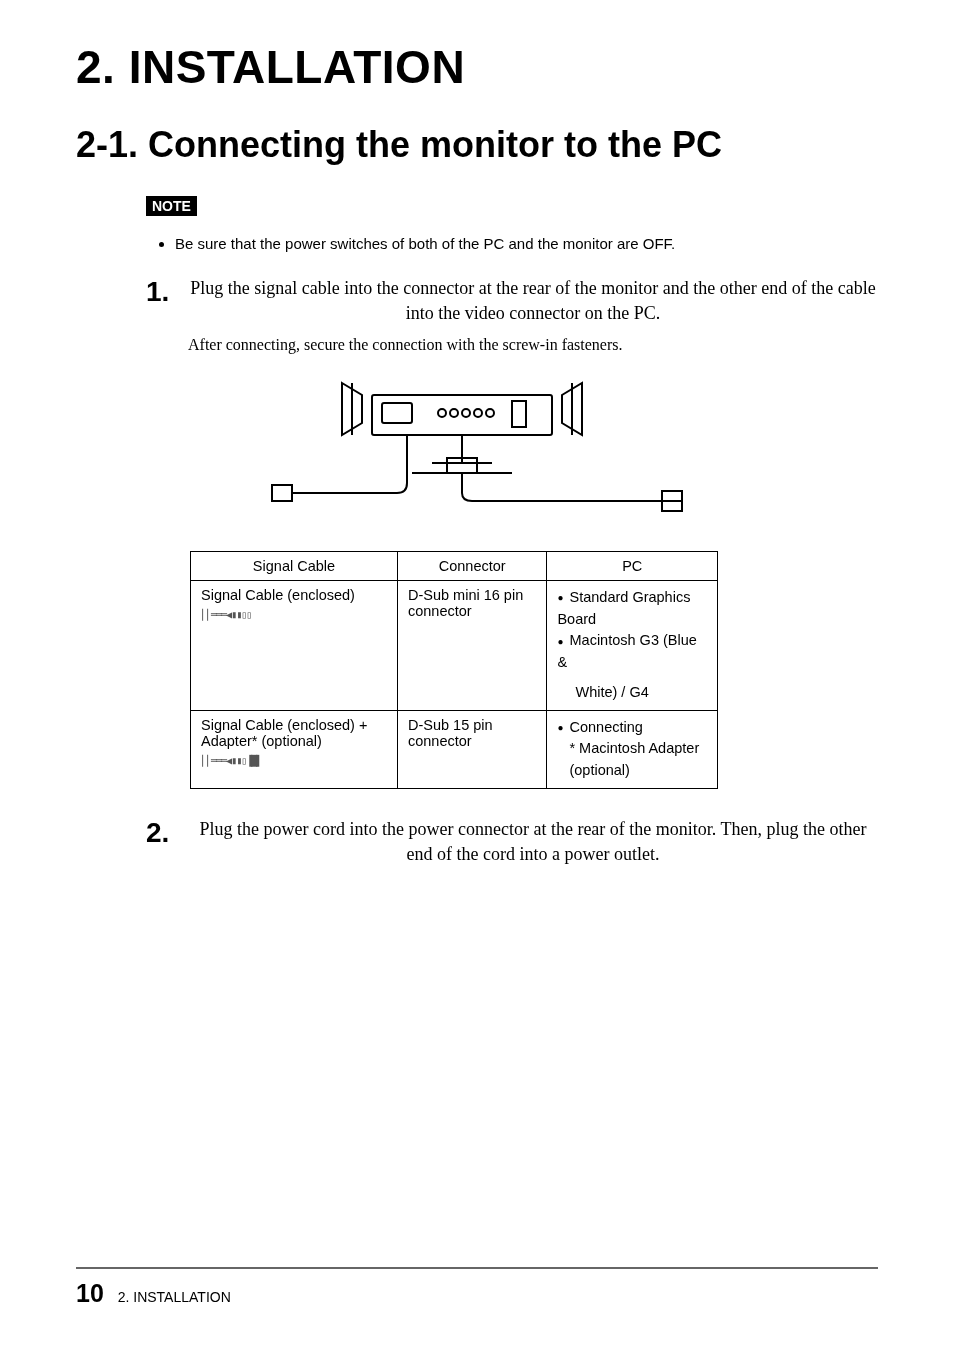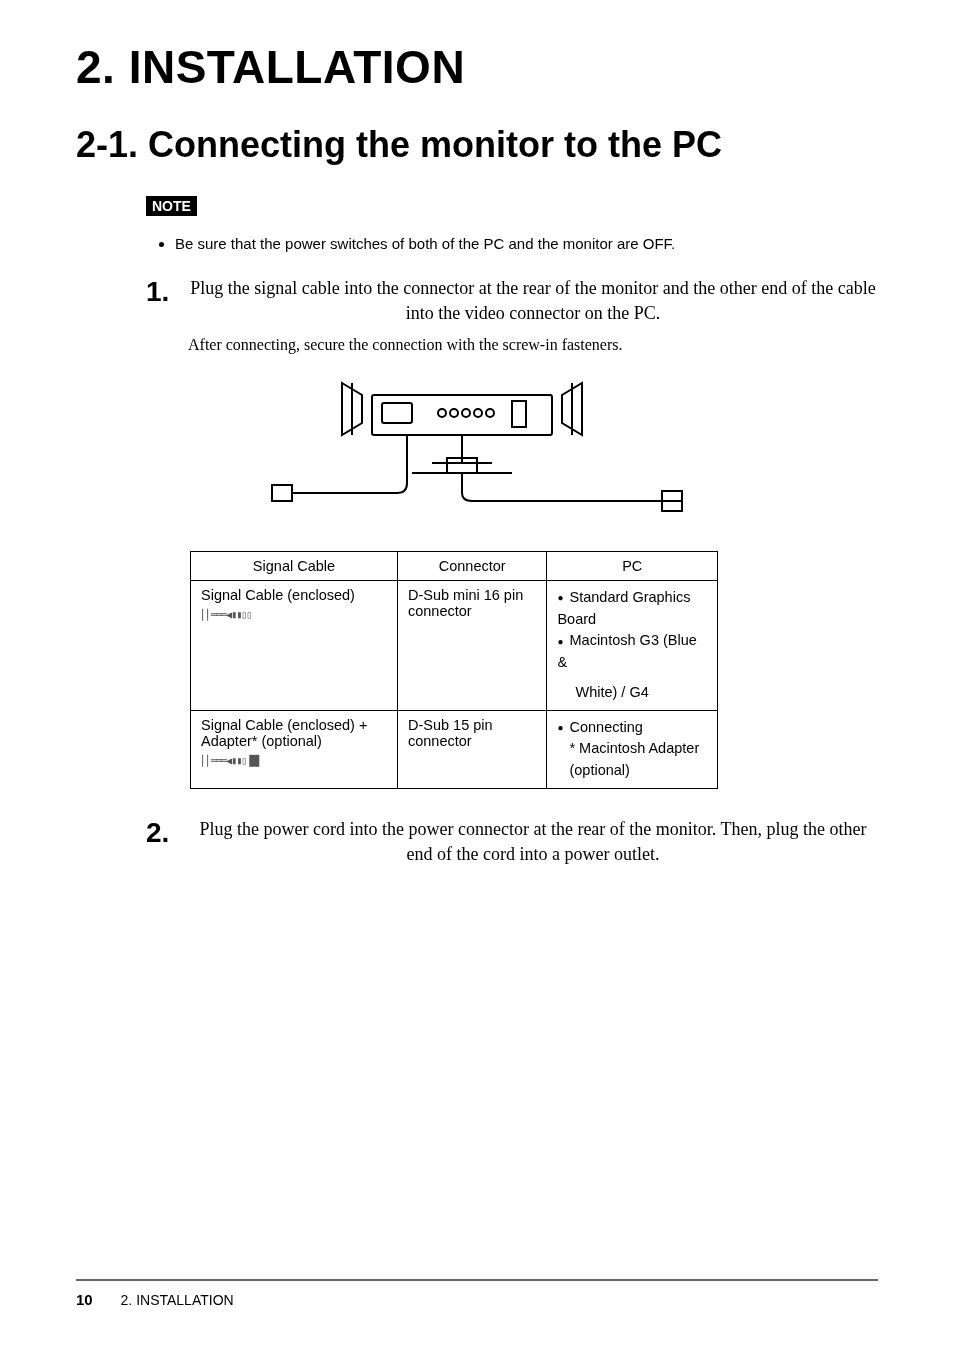--- a/index.html
+++ b/index.html
@@ -140,23 +140,23 @@
   .footer {
     position: absolute;
     left: 76px;
     right: 76px;
     bottom: 40px;
     border-top: 2px solid #666;
     padding-top: 10px;
     font-size: 14px;
   }
   .footer .pgnum {
-    font-size: 15px;
-    font-weight: bold;
-    margin-right: 24px;
+    font-size: 25px;
+    font-weight: bold;
+    margin-right: 10px;
   }
 </style>
 </head>
 <body>
 
 <div class="page">
 
   <h1 class="chapter-title">2. INSTALLATION</h1>
 
   <h2 class="section-title">2-1. Connecting the monitor to the PC</h2>

